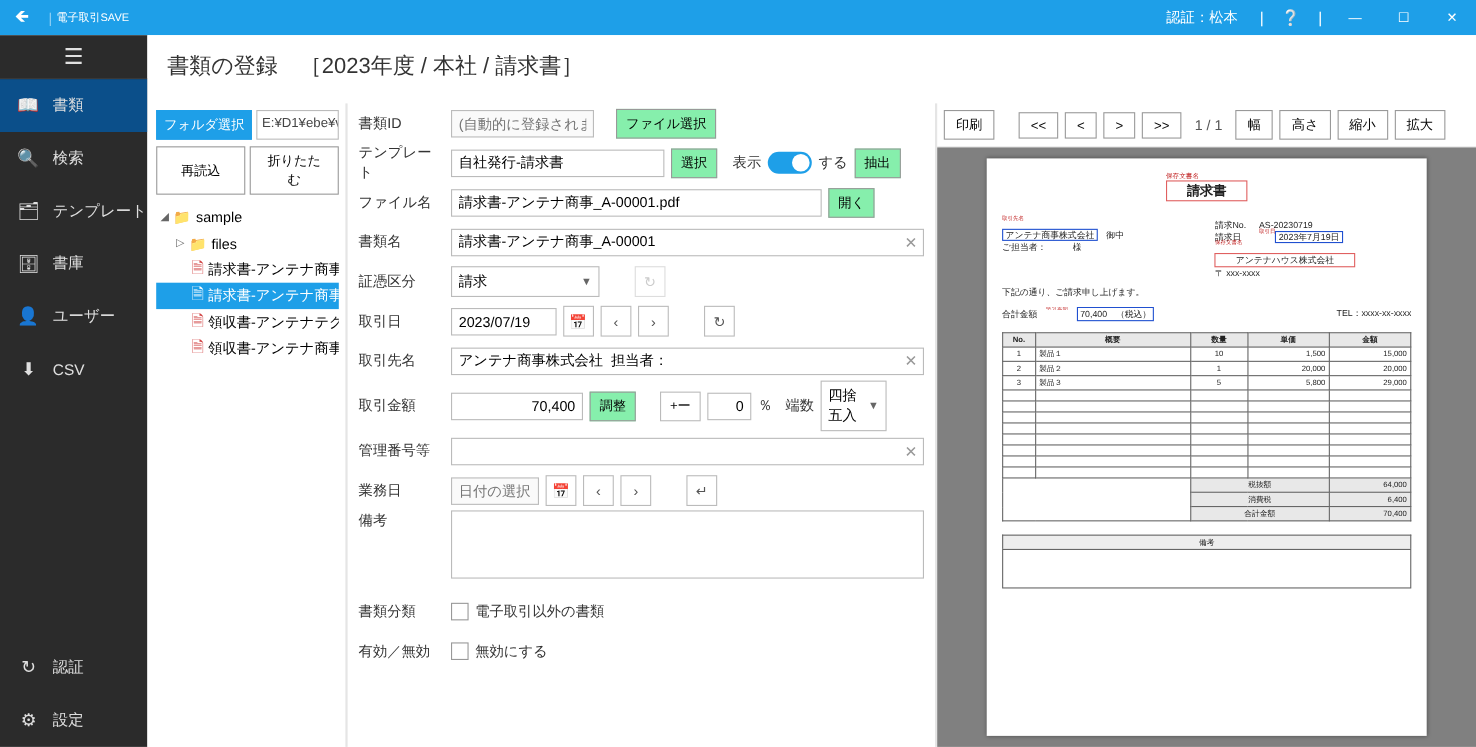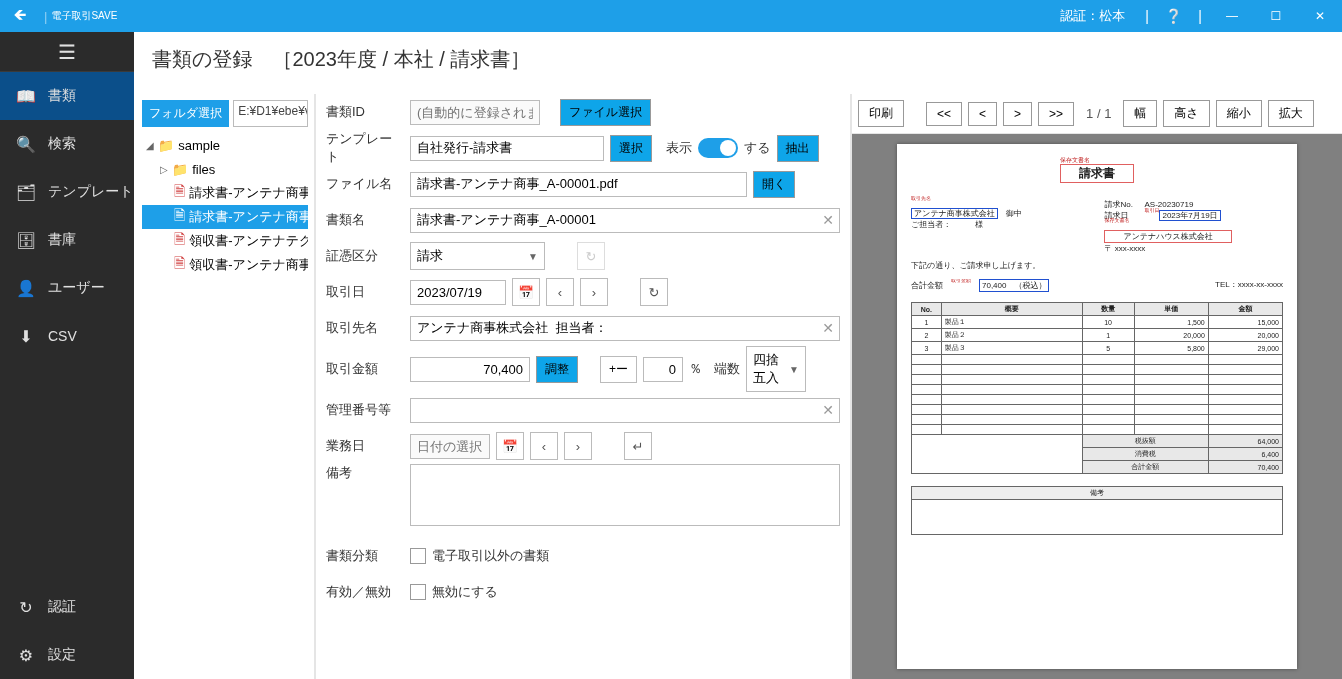--- a/index.html
+++ b/index.html
@@ -53,21 +53,21 @@
 .formpanel { flex: 1; border-right: 2px solid #e5e5e5; display: flex; flex-direction: column; min-width: 0; overflow: auto; padding-bottom: 10px; }
 .form-top { display: flex; margin: 6px 6px 10px; gap: 8px; }
 .btn-reg { background: #1e9fe8; color: #fff; border: 1px solid #1e9fe8; padding: 6px 28px; font-size: 13px; cursor: pointer; }
 .tmpl-msg { flex: 1; background: #80d480; color: #2b5a2b; padding: 6px 10px; border: 1px solid #6bc06b; font-size: 13px; }
 .form-row { display: flex; align-items: center; min-height: 36px; padding: 0 10px; gap: 6px; }
 .form-label { width: 78px; font-size: 13px; color: #333; flex-shrink: 0; }
 .fld { border: 1px solid #bbb; padding: 4px 6px; font-size: 13px; background: #fff; }
 .fld.ro { color: #888; background: #fafafa; }
 .fld.w1 { width: 194px; }
 .fld.w2 { width: 337px; }
-.smallbtn { border: 1px solid #999; background: #0ea5e9; padding: 4px 8px; font-size: 12px; cursor: pointer; }
+.smallbtn { border: 1px solid #999; background: #86efac; padding: 4px 8px; font-size: 12px; cursor: pointer; }
 .select { border: 1px solid #bbb; padding: 4px 6px; font-size: 13px; width: 135px; background: #fff; display: flex; justify-content: space-between; align-items: center; }
 .select .arr { color: #666; font-size: 10px; }
 .iconbtn { border: 1px solid #bbb; background: #fff; width: 28px; height: 28px; display: flex; align-items: center; justify-content: center; cursor: pointer; font-size: 13px; color: #555; }
 .iconbtn.disabled { color: #ccc; border-color: #ddd; cursor: default; }
 .toggle { width: 40px; height: 20px; background: #1e9fe8; border-radius: 10px; position: relative; cursor: pointer; }
 .toggle::after { content: ""; position: absolute; width: 16px; height: 16px; background: #fff; border-radius: 50%; top: 2px; right: 2px; }
 .txt { font-size: 13px; color: #333; }
 .input-with-clear { position: relative; flex: 1; }
 .input-with-clear .fld { width: 100%; }
 .input-with-clear .clear { position: absolute; right: 6px; top: 50%; transform: translateY(-50%); color: #999; cursor: pointer; font-size: 14px; }
@@ -169,20 +169,24 @@
   <div class="content">
     <div class="pageheader">書類の登録　［2023年度 / 本社 / 請求書］</div>
 
     <div class="body">
 
       <div class="folderpanel">
         <div class="folder-row">
           <button class="btn-blue">フォルダ選択</button>
           <div class="pathbox">E:¥D1¥ebe¥v20</div>
         </div>
+        <div class="folder-row2">
+          <button class="btn">再読込</button>
+          <button class="btn">折りたたむ</button>
+        </div>
         <div class="tree">
           <div class="tree-item">
               <span class="caret">◢</span>
               <span class="foldericon">📁</span>
               <span>sample</span>
             </div>
           <div class="tree-item pad1">
               <span class="caret">▷</span>
               <span class="foldericon">📁</span>
               <span>files</span>

